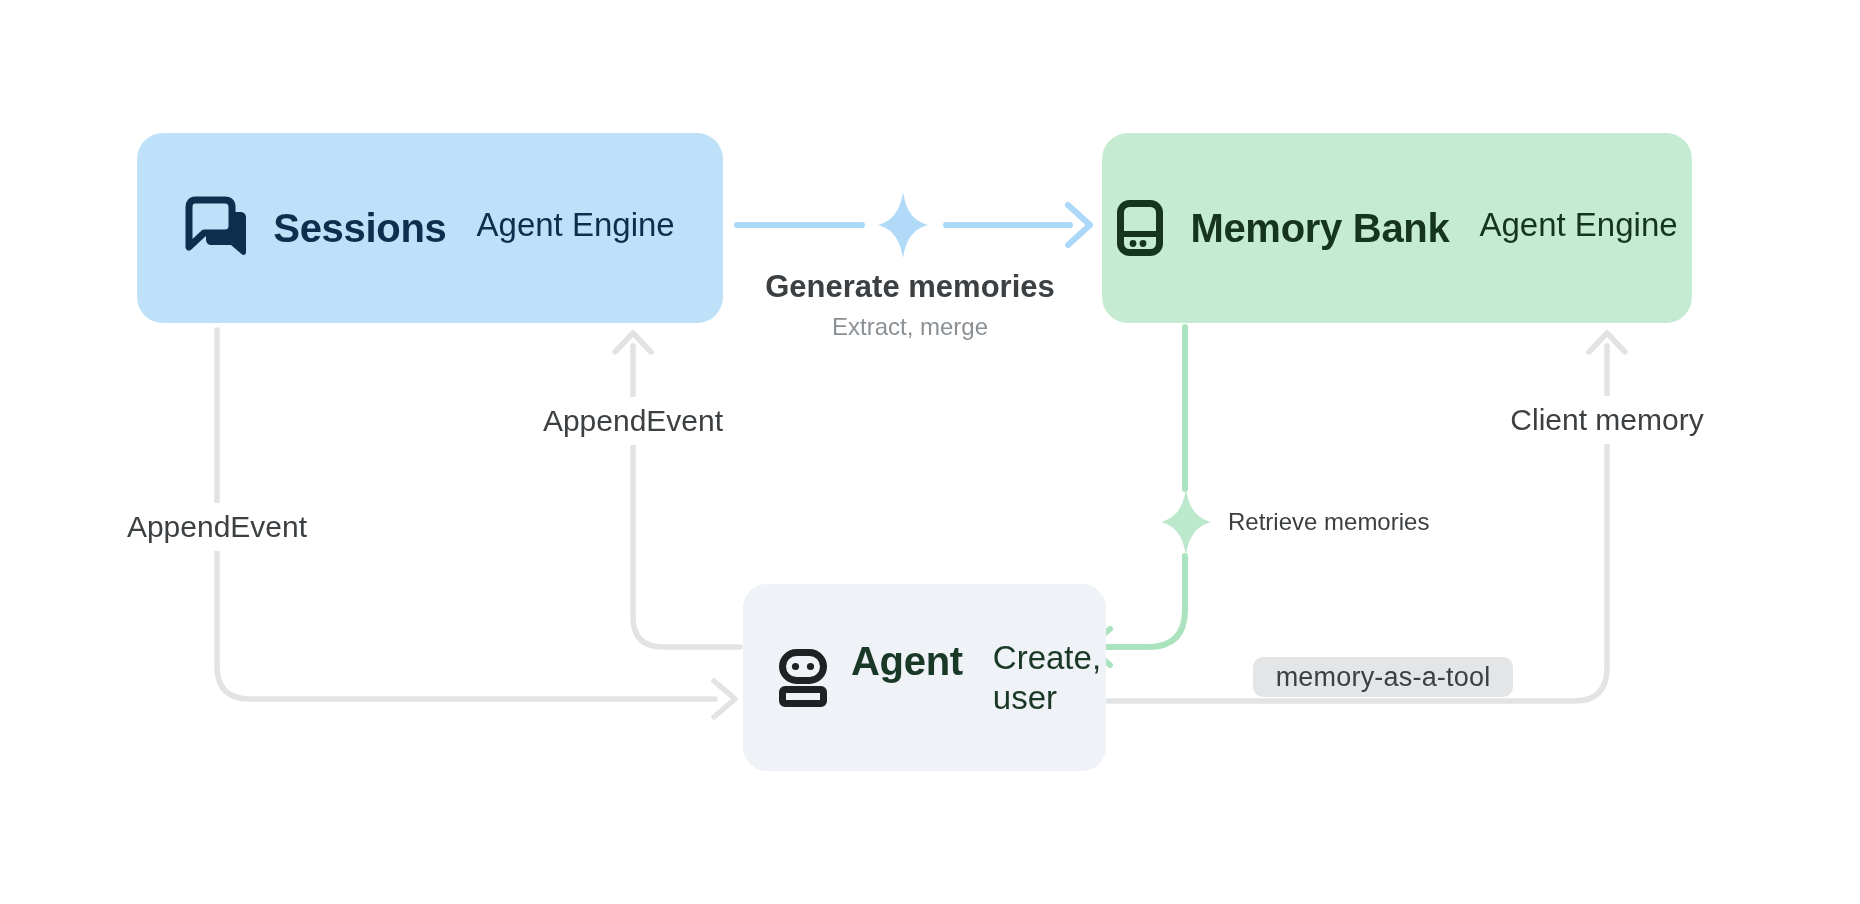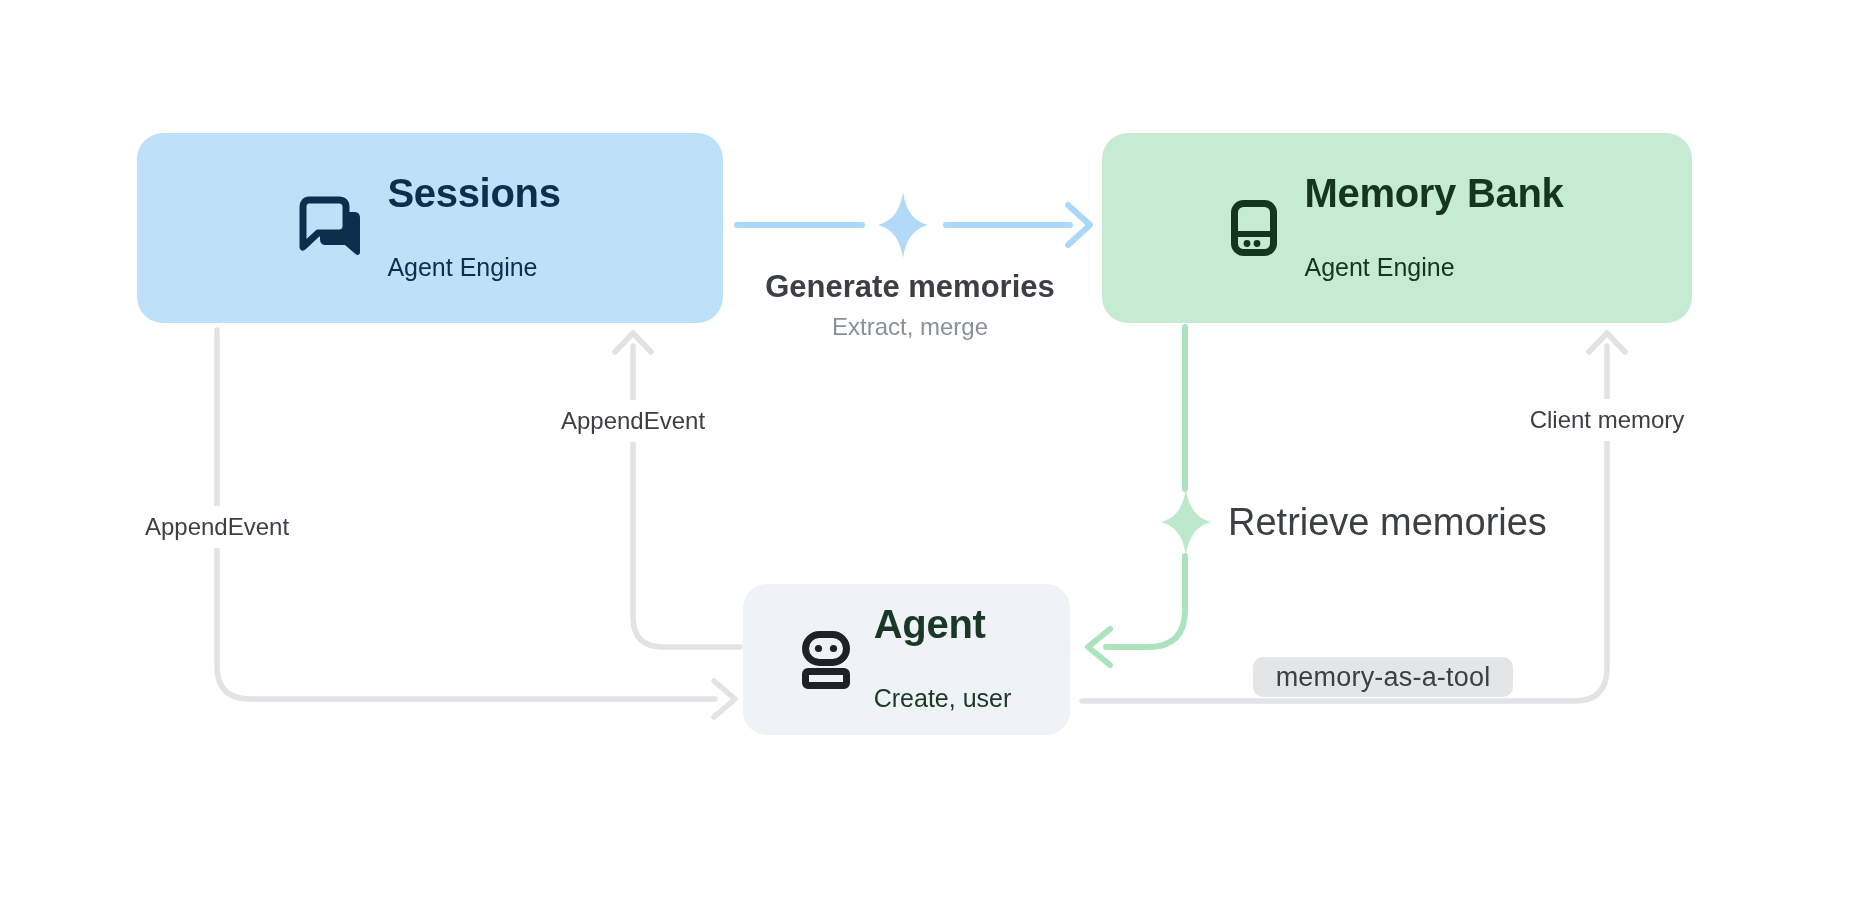--- a/index.html
+++ b/index.html
@@ -16,45 +16,45 @@
   svg.wires .blue{stroke:var(--blue-line,#abd7f8);stroke-width:6;}
   svg.wires .green{stroke:var(--green-line,#ace3bf);stroke-width:6;}
   svg.wires .spark-blue{fill:var(--blue-sparkle,#b0daf8);stroke:none;}
   svg.wires .spark-green{fill:var(--green-sparkle,#bce9cb);stroke:none;}
 
   .node{
     position:absolute;display:flex;align-items:center;justify-content:center;
     border-radius:26px;
   }
   .node .inner{display:flex;align-items:center;gap:26px;}
-  .node .txt{display:flex;flex-direction:column;gap:30px;}
+  .node .txt{display:flex;flex-direction:row;gap:30px;}
   .node .title{font-size:40px;font-weight:bold;line-height:47px;letter-spacing:-0.3px;}
-  .node .subtitle{font-size:25px;font-weight:400;line-height:40px;}
+  .node .subtitle{font-size:33px;font-weight:400;line-height:40px;}
 
   .node-sessions{left:137px;top:133px;width:586px;height:190px;background:var(--sessions-box-bg,#bee1f9);}
   .node-sessions .title,.node-sessions .subtitle{color:var(--sessions-text,#0d2e4d);}
   .node-memory{left:1102px;top:133px;width:590px;height:190px;background:var(--memory-box-bg,#c5ebd3);}
   .node-memory .title,.node-memory .subtitle{color:var(--memory-text,#16351f);}
-  .node-agent{left:743px;top:584px;width:327px;height:151px;border-radius:24px;background:var(--agent-box-bg,#eff2f6);}
+  .node-agent{left:743px;top:584px;width:327px;height:187px;border-radius:24px;background:var(--agent-box-bg,#eff2f6);padding-left:36px;}
   .node-agent .title,.node-agent .subtitle{color:var(--agent-text,#1a3826);}
 
   .edge-label{
     position:absolute;transform:translate(-50%,-50%);
-    font-size:24px;color:var(--label-text,#3c4043);
+    font-size:30px;color:var(--label-text,#3c4043);
     background:#fff;padding:7px 13px;white-space:nowrap;
   }
   .gen-label{
     position:absolute;left:910px;top:268px;transform:translateX(-50%);
     text-align:center;white-space:nowrap;
   }
   .gen-label .main{font-size:31px;font-weight:bold;color:var(--label-text,#3c4043);line-height:38px;}
   .gen-label .sub{font-size:24px;color:var(--sublabel-text,#8b9094);line-height:38px;margin-top:2px;font-weight:400;}
   .retrieve-label{
     position:absolute;left:1228px;top:522px;transform:translateY(-50%);
-    font-size:38px;color:var(--label-text,#3c4043);white-space:nowrap;
+    font-size:24px;color:var(--label-text,#3c4043);white-space:nowrap;
   }
   .badge{
     position:absolute;left:1253px;top:657px;width:260px;height:40px;
     background:var(--badge-bg,#e4e5e6);border-radius:10px;
     display:flex;align-items:center;justify-content:center;
     font-size:27px;color:var(--badge-text,#3c4043);letter-spacing:0.2px;
   }
   .nicon{flex:0 0 auto;display:block;}
 </style>
 </head>

